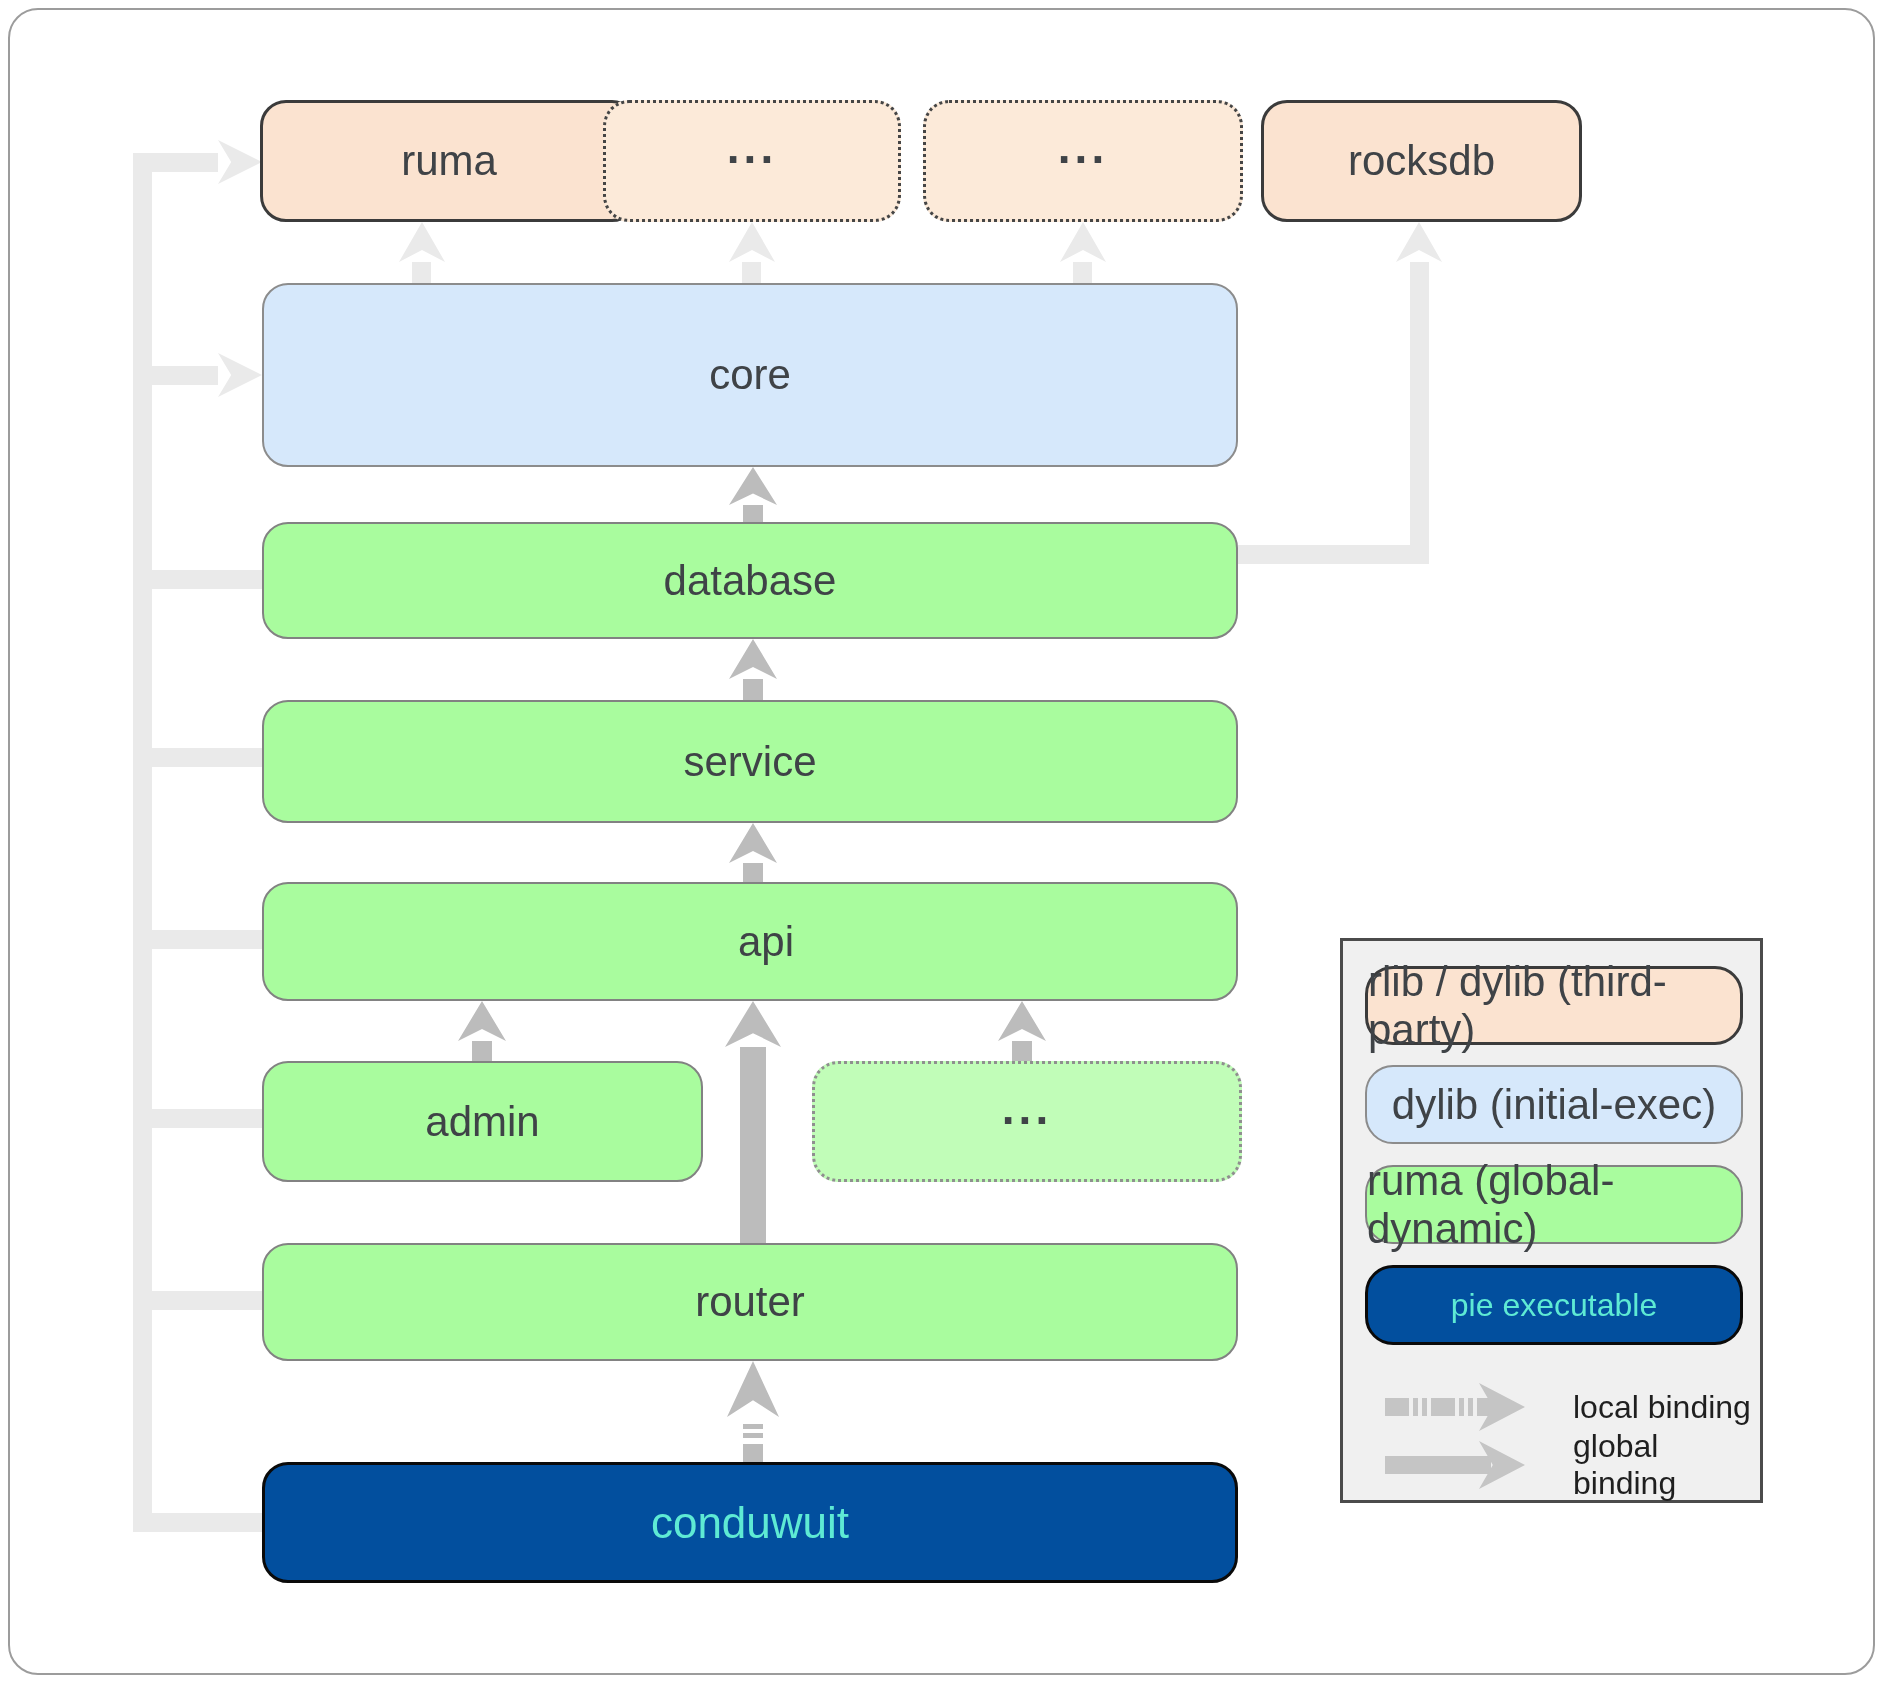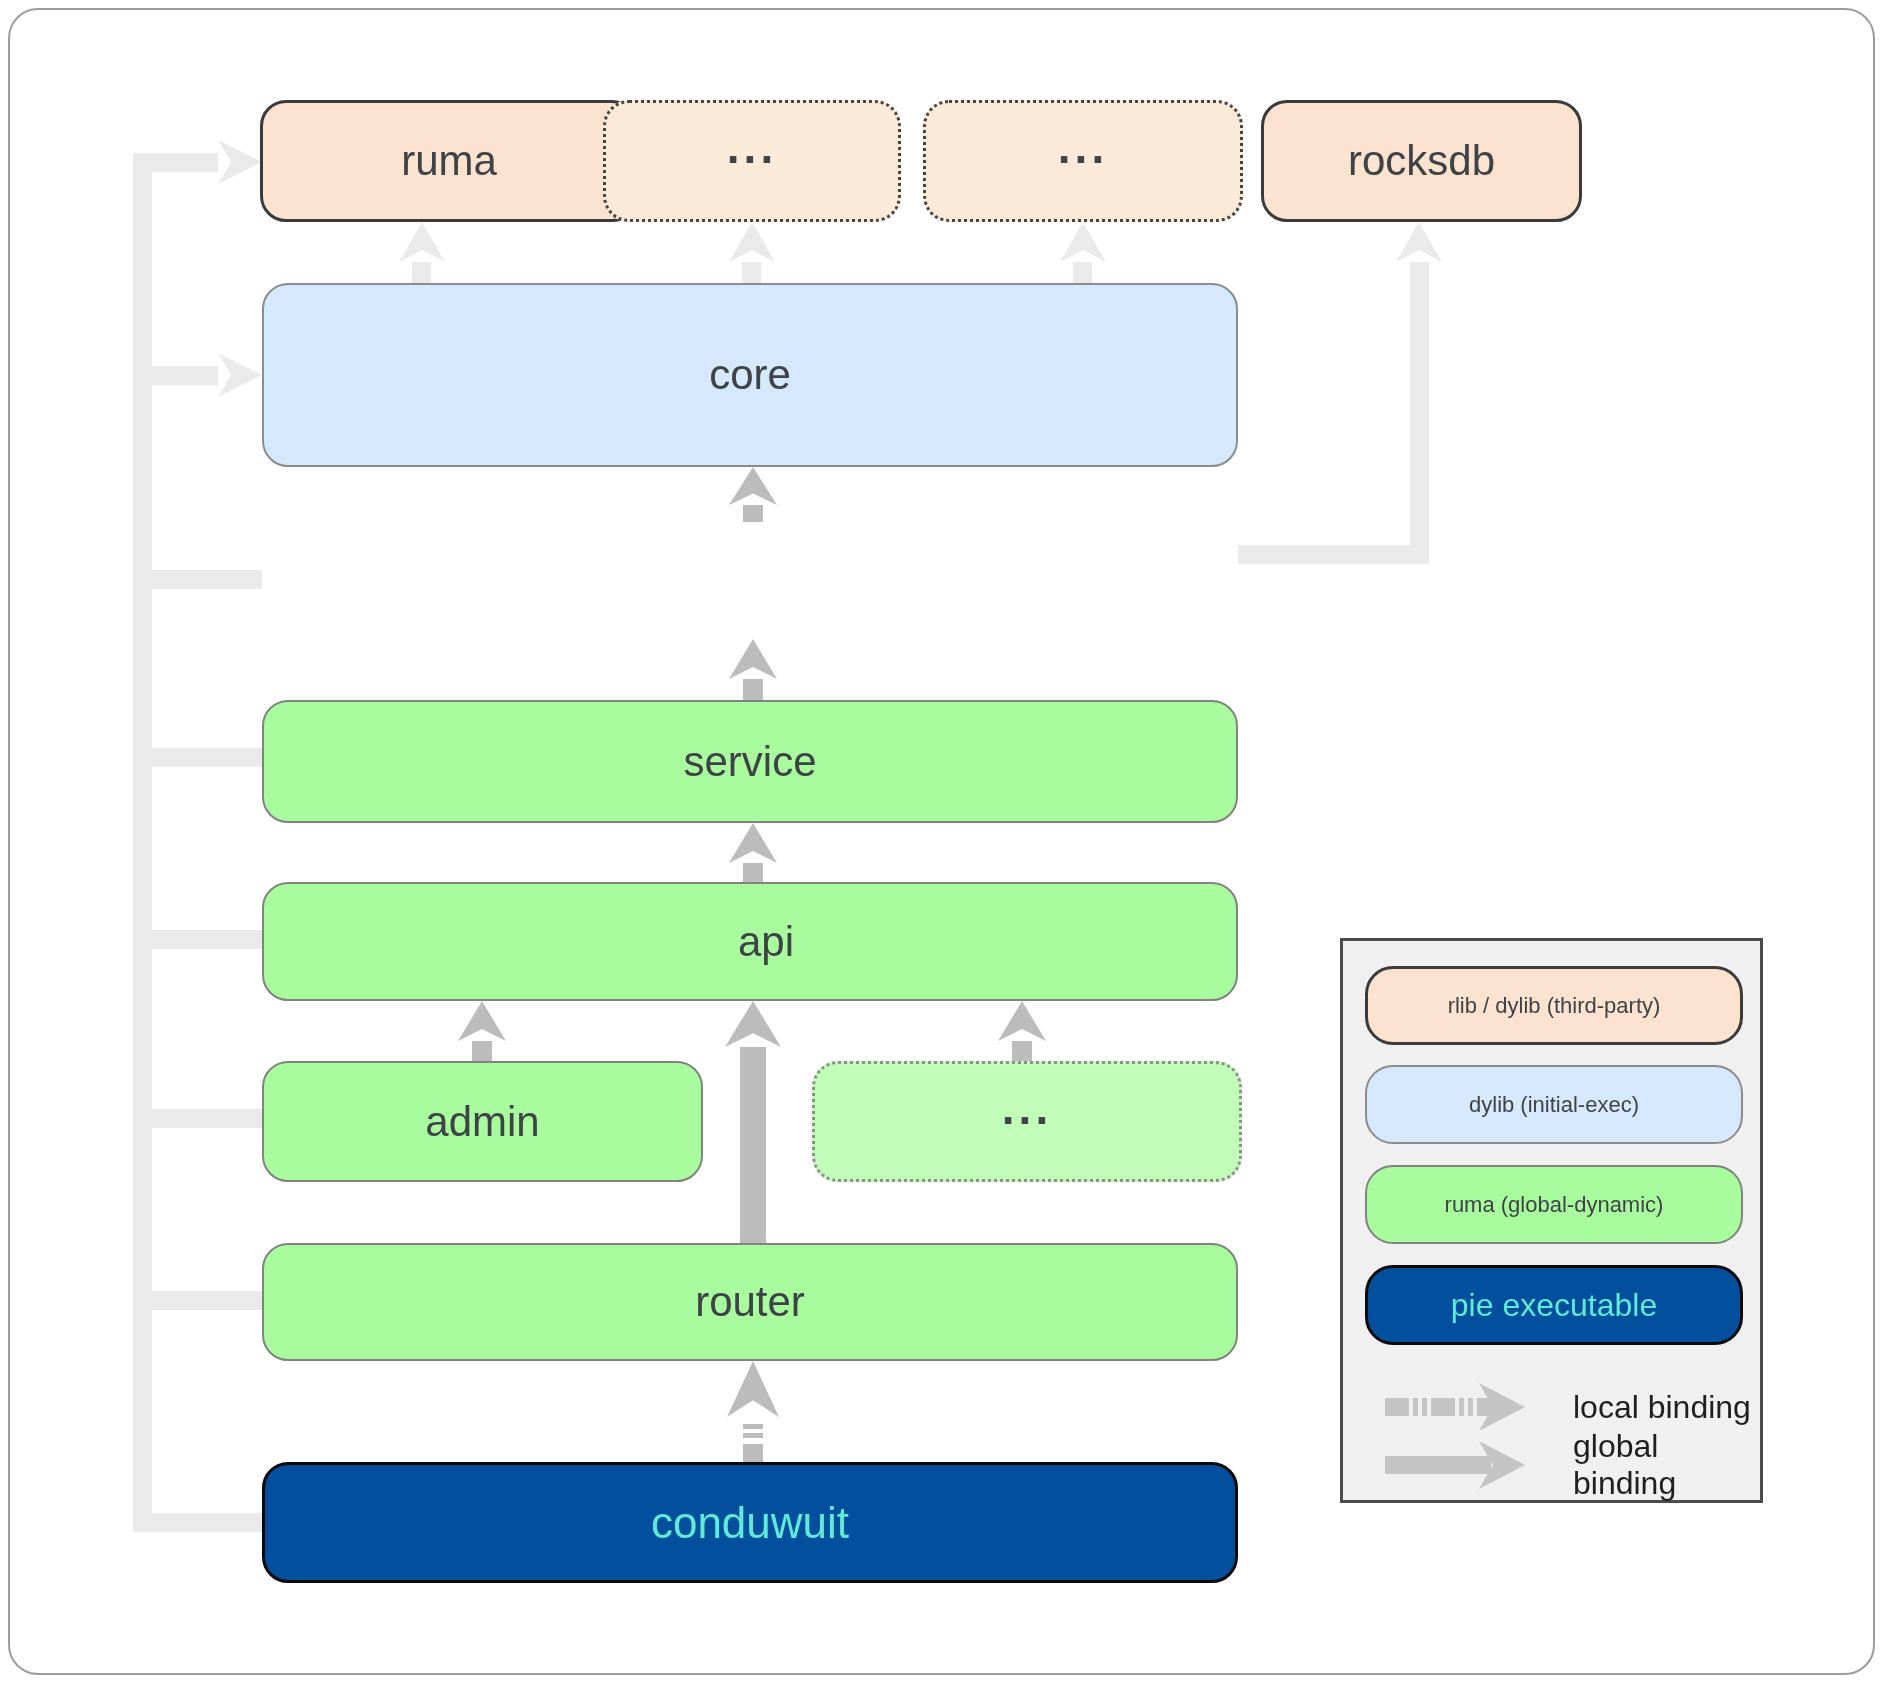--- a/index.html
+++ b/index.html
@@ -26,21 +26,21 @@
   .light{background:#eaeaea;}
   .gray{background:#bcbcbc;}
   .head-up{clip-path:polygon(50% 0%,100% 100%,50% 70%,0% 100%);}
   .head-right{clip-path:polygon(100% 50%,0% 0%,30% 50%,0% 100%);}
   .head-up.light,.head-right.light{background:#eaeaea;}
   .head-up.gray,.head-right.gray{background:#bcbcbc;}
   .legend{
     position:absolute;left:1340px;top:938px;width:423px;height:565px;
     background:#f0f0f0;border:3px solid #4b4b4b;box-sizing:border-box;
   }
-  .legend .box{font-size:22px;border-radius:28px;}
+  .legend .box{font-size:42px;border-radius:28px;}
   .legend-label{
     position:absolute;font-size:32px;color:#1f1f1f;height:48px;
     display:flex;align-items:center;
   }
   .lg-arrow{background:#c5c5c5;position:absolute;}
 </style>
 </head>
 <body>
 
 <div class="canvas">
@@ -102,20 +102,23 @@
     <span class="dots">...</span>
   </div>
   <div class="box peach" style="left:1261px;top:100px;width:321px;height:122px;">
     <span>rocksdb</span>
   </div>
 
   <div class="box blue" style="left:262px;top:283px;width:976px;height:184px;">
     <span>core</span>
   </div>
 
+  <div class="box green" style="left:262px;top:522px;width:976px;height:117px;">
+    <span>database</span>
+  </div>
 
   <div class="box green" style="left:262px;top:700px;width:976px;height:123px;">
     <span>service</span>
   </div>
 
   <div class="box green" style="left:262px;top:882px;width:976px;height:119px;padding-left:32px;">
     <span>api</span>
   </div>
 
   <div class="box green" style="left:262px;top:1061px;width:441px;height:121px;">

